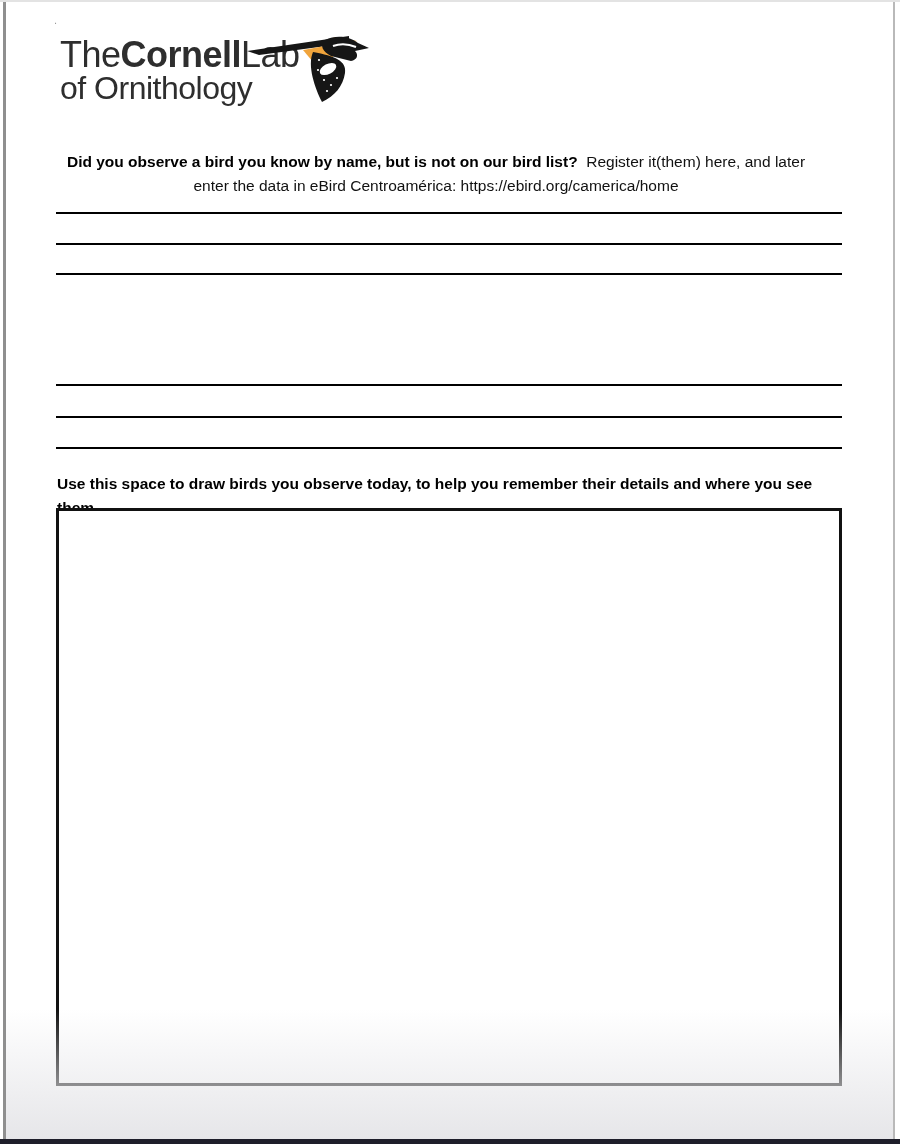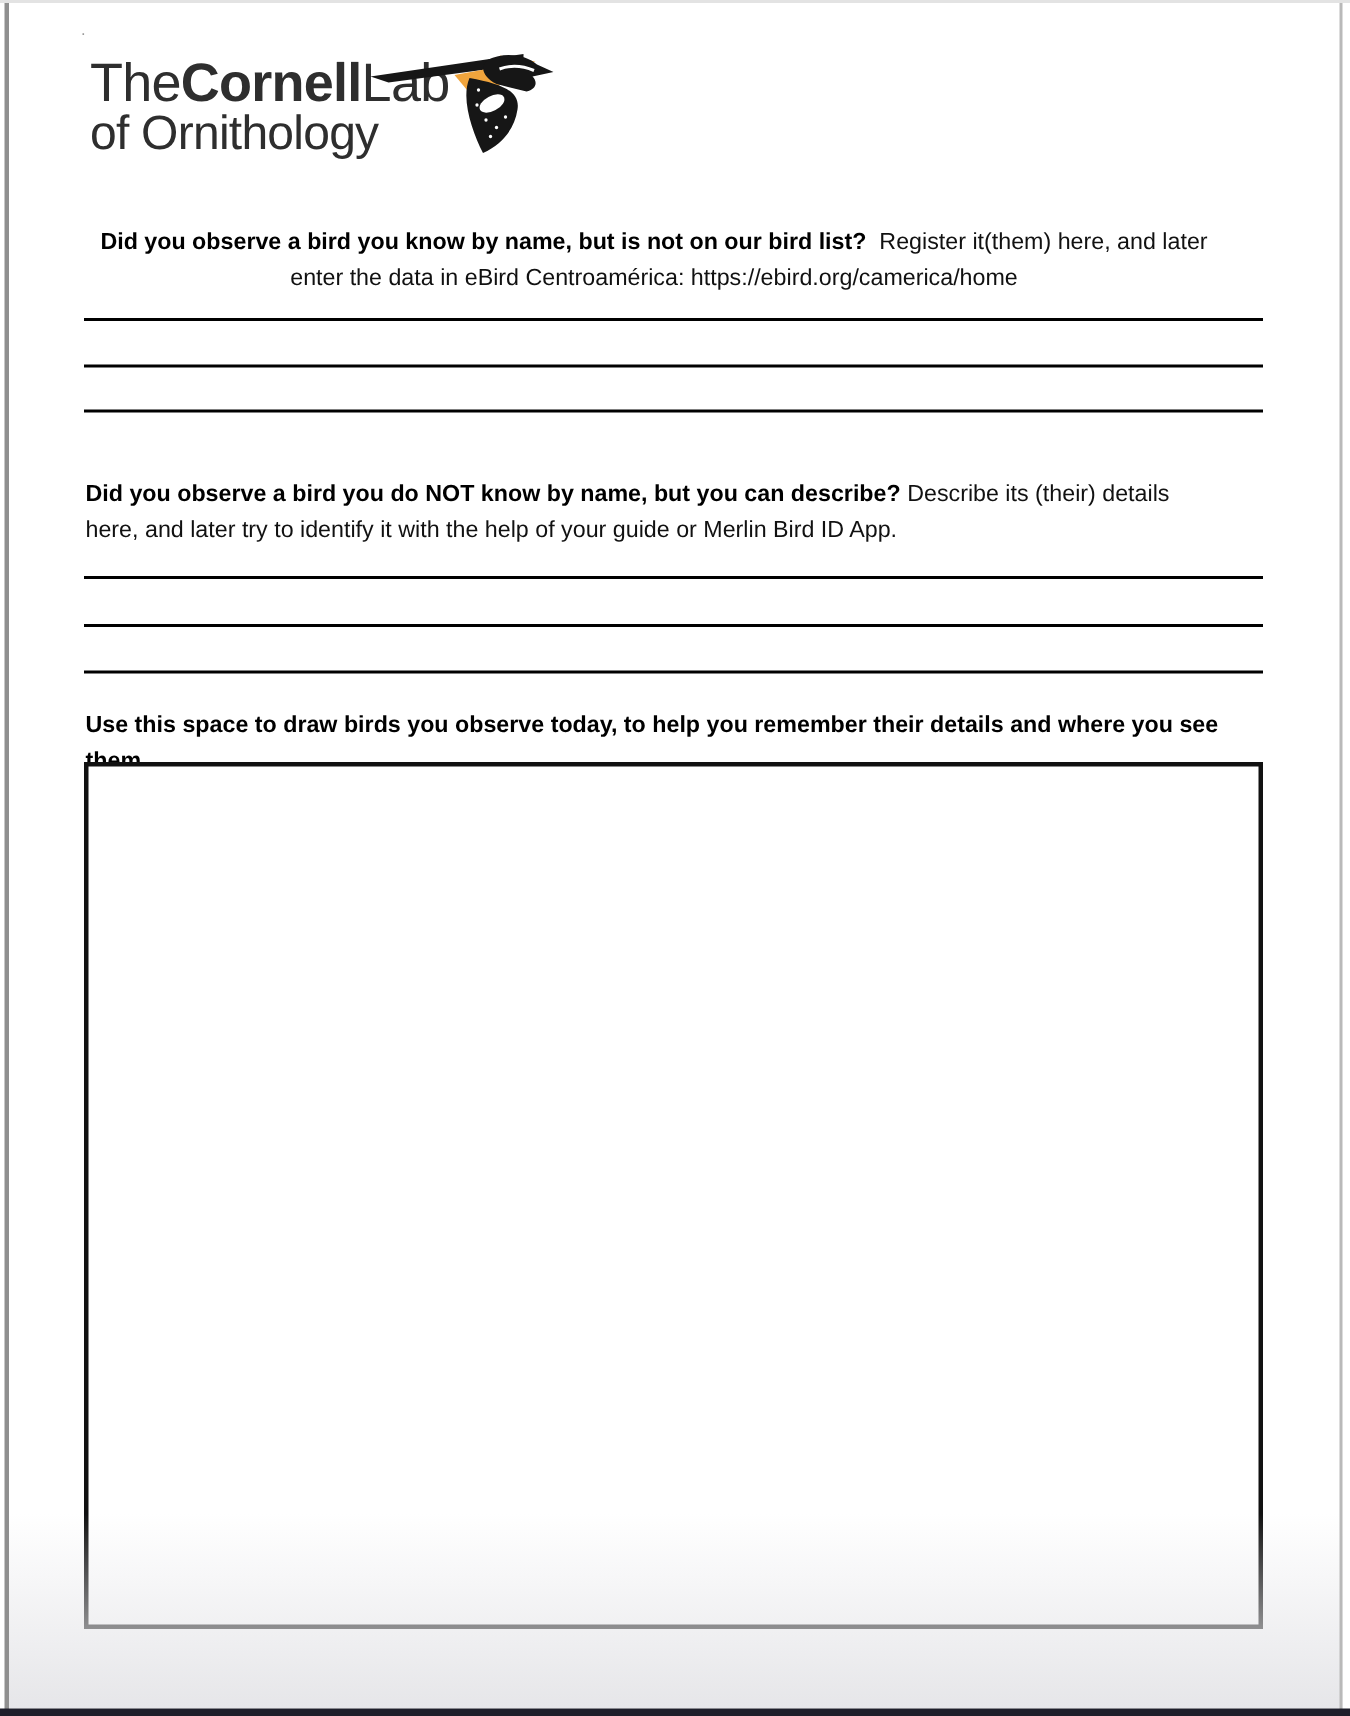--- a/index.html
+++ b/index.html
@@ -85,21 +85,20 @@
       <circle cx="73" cy="42" r="1.1" fill="#ffffff"></circle>
     </svg>
   </div>
 
   <p class="para para-1"><span class="b">Did you observe a bird you know by name, but is not on our bird list?</span><span class="r">&nbsp; Register it(them) here, and later enter the data in eBird Centroamérica: https://ebird.org/camerica/home</span></p>
 
   <div class="ruled rl-1a"></div>
   <div class="ruled rl-1b"></div>
   <div class="ruled rl-1c"></div>
 
-  <p class="para para-2"><span class="b">Did you observe a bird you do NOT know by name, but you can describe?</span><span class="r"> Describe its (their) details here, and later try to identify it with the help of your guide or Merlin Bird ID App.</span></p>
 
   <div class="ruled rl-2a"></div>
   <div class="ruled rl-2b"></div>
   <div class="ruled rl-2c"></div>
 
   <p class="para para-3"><span class="b">Use this space to draw birds you observe today, to help you remember their details and where you see them.</span></p>
 
   <div class="draw-box"></div>
 
   <div class="bottom-fade"></div>

